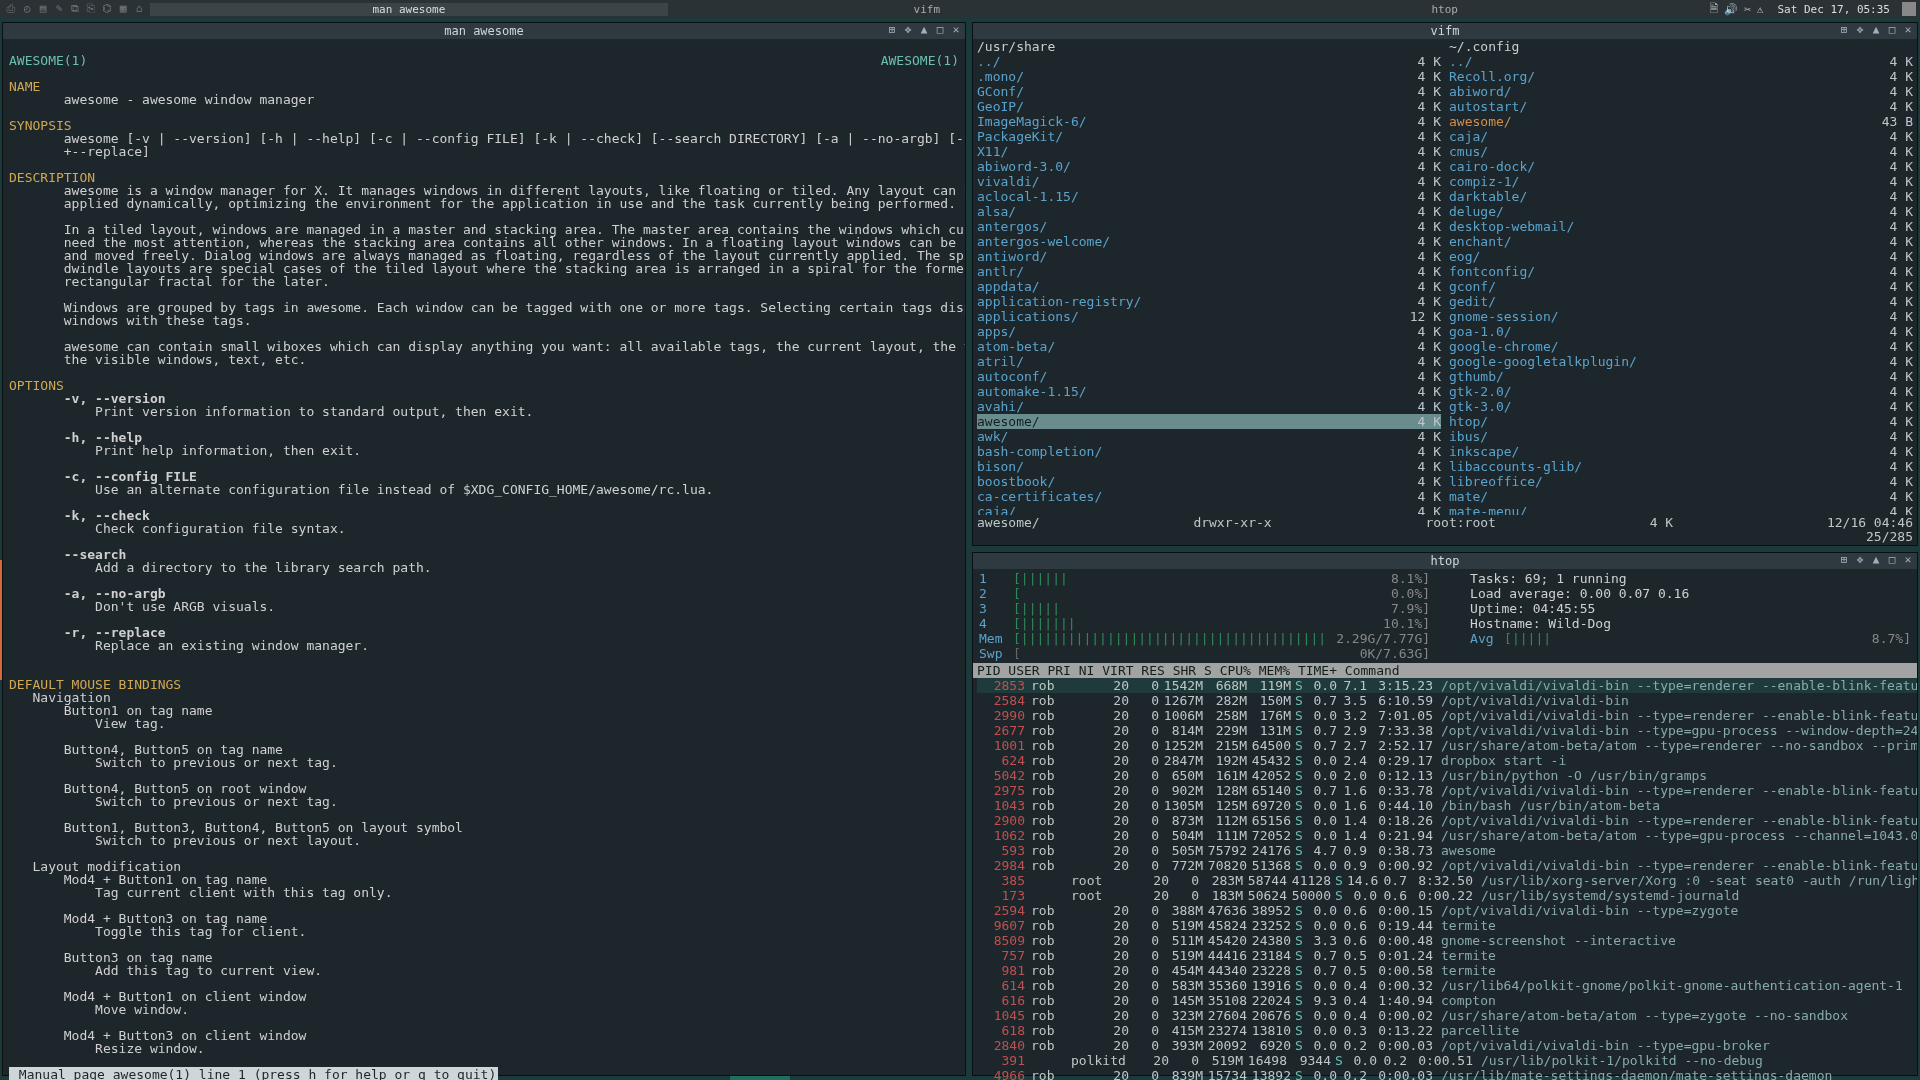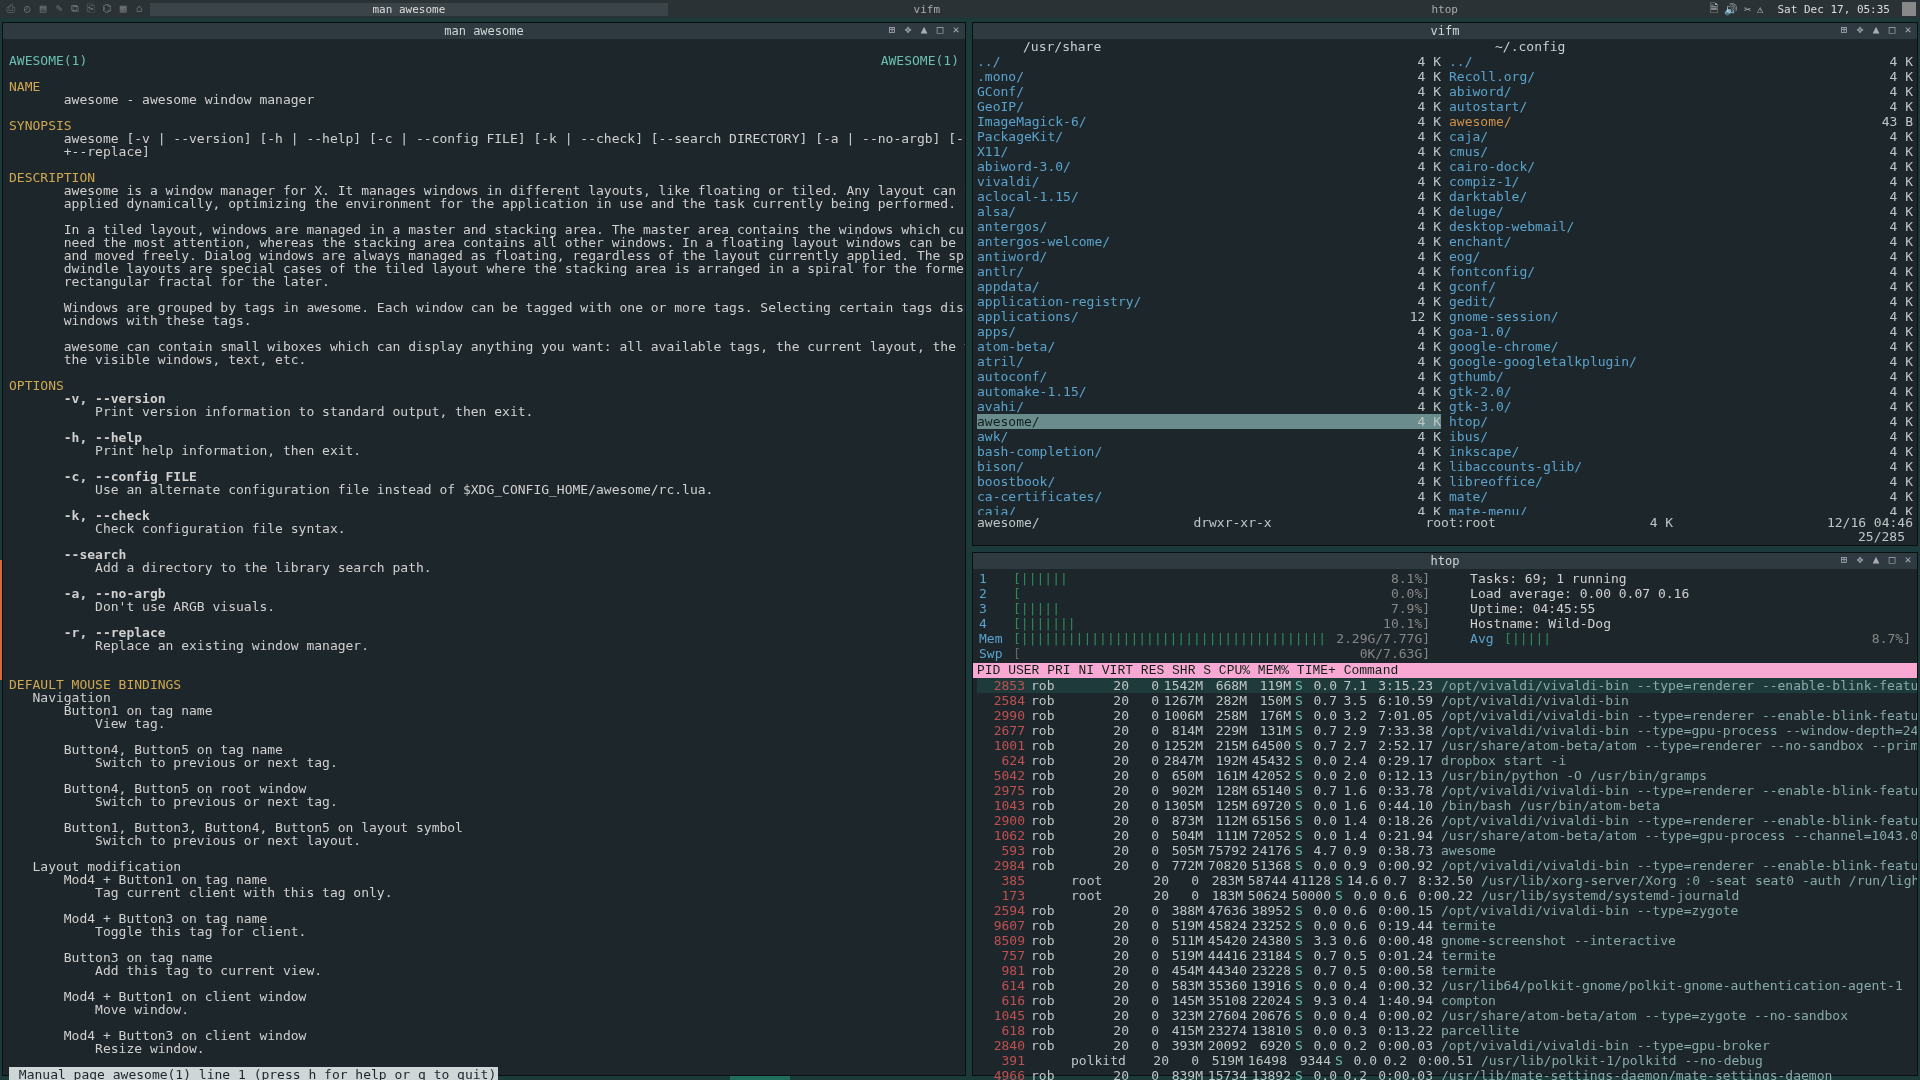--- a/index.html
+++ b/index.html
@@ -25,37 +25,37 @@
 
   
   .man-header { color:#6bbfb0; }
   .man-section { color:#d0a850; }
   .man-bold { color:#d0d0d0; font-weight:bold; }
   .man-status { background:#cfd6d8; color:#1d262b; padding:0 2px; }
 
   
   .vifm .twocol { display:flex; height:476px; }
   .vifm .col { flex:1; padding:0 4px; overflow:hidden; }
-  .vifm .colhead { color:#c8cfd1;margin-left:46px; }
+  .vifm .colhead { color:#c8cfd1; }
   .vifm .row { display:flex; justify-content:space-between; color:#5aa3cc; }
   .vifm .row.sel { background:#6b8c8c; color:#102020; }
   .vifm .row .sz { color:#bfc6c8; }
   .vifm .awhl .nm { color:#d08f4a; }
   .vifm .status { display:flex; justify-content:space-between; background:#1d262b; color:#bfc6c8; padding:0 4px; height:14px; }
-  .vifm .cmdline { display:flex; justify-content:space-between; color:#bfc6c8; padding:0 12px; height:14px; }
+  .vifm .cmdline { display:flex; justify-content:space-between; color:#bfc6c8; padding:0 4px; height:14px; }
 
   
   .htop .meters { display:flex; gap:40px; padding:2px 6px; }
   .htop .mcol { flex:1; }
   .htop .mrow { display:flex; color:#b8b8b8; }
   .htop .mlabel { width:34px; color:#5aa3cc; }
   .htop .mbar  { flex:1; color:#666; }
   .htop .mbar .seg1{color:#2e8b57;}
   .htop .mval  { width:104px; text-align:right; color:#888; }
-  .htop .header { background:#f9a8d4; color:#102018; padding:0 4px; display:flex;font-family:Liberation Mono, monospace; }
+  .htop .header { background:#a3a3a3; color:#102018; padding:0 4px; display:flex; }
   .htop .proc { padding:0 0 0 4px; }
   .htop .proc .prow { display:flex; color:#c8cfd1; }
   .htop .proc .prow .root { color:#d08f4a;margin-left:40px; }
   .htop .proc .prow .pid { color:#c05050; width:48px; text-align:right; }
   .htop .proc .prow .usr { width:60px; padding-left:6px; color:#bfc6c8; }
   .htop .proc .prow .n  { width:44px; text-align:right; color:#bfc6c8; }
   .htop .proc .prow .n0 { width:30px; text-align:right; color:#bfc6c8; }
   .htop .proc .prow .s  { width:16px; text-align:center; color:#6bbfb0; }
   .htop .proc .prow .cmd { flex:1; padding-left:8px; color:#8aa; white-space:nowrap; overflow:hidden; }
   .htop .proc .prow.hl { background:#1f3a3a; }

